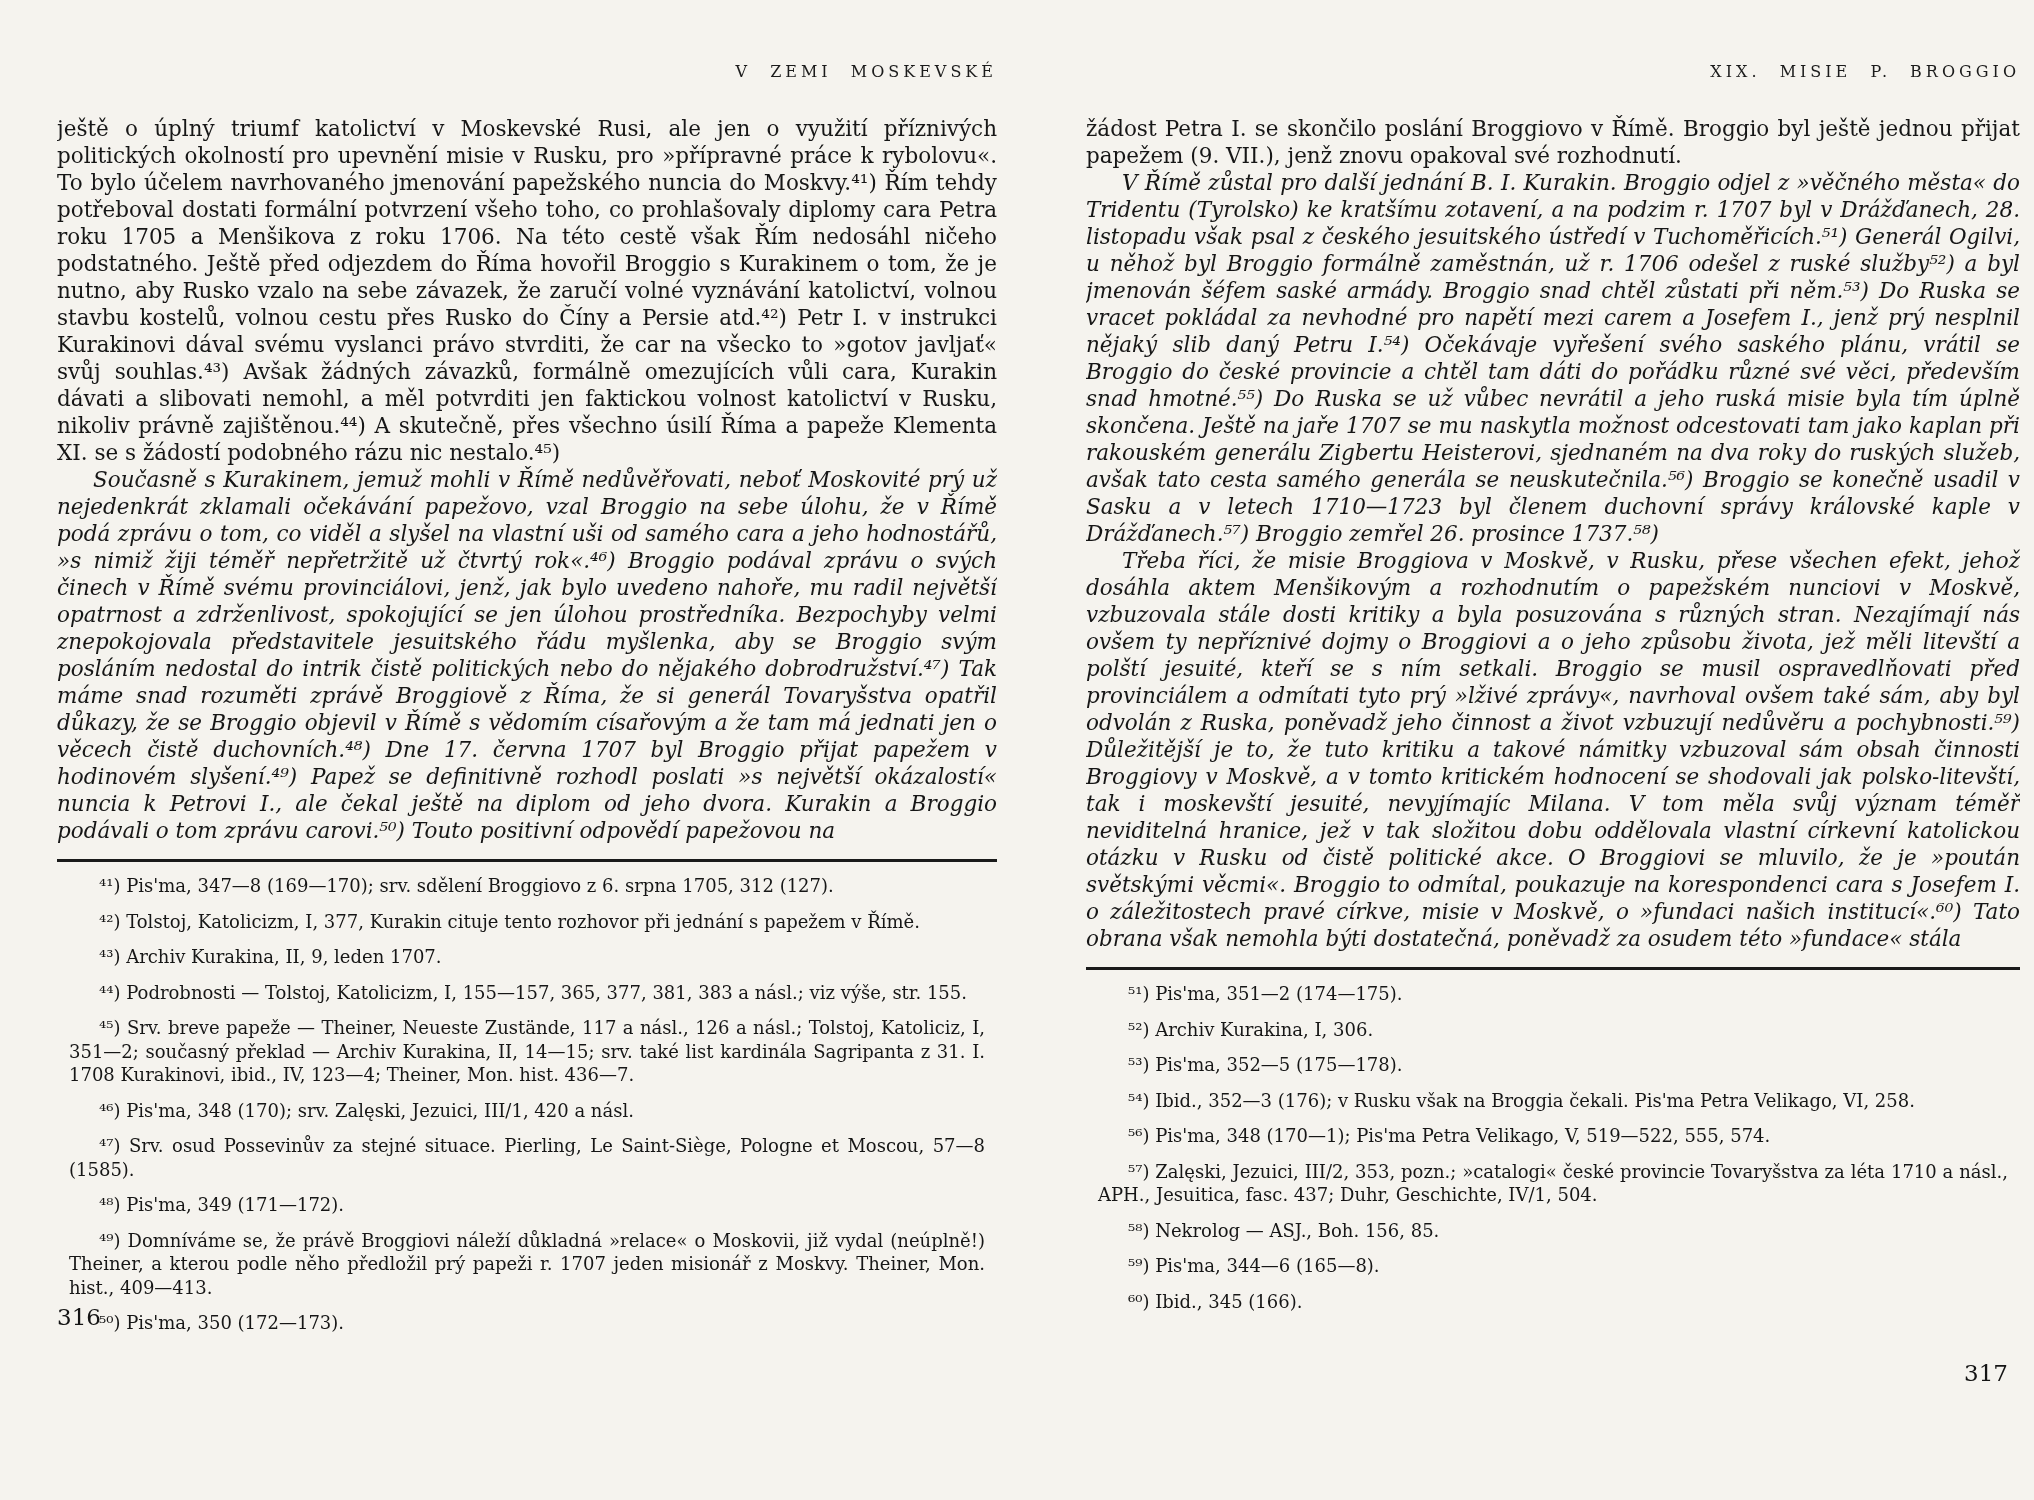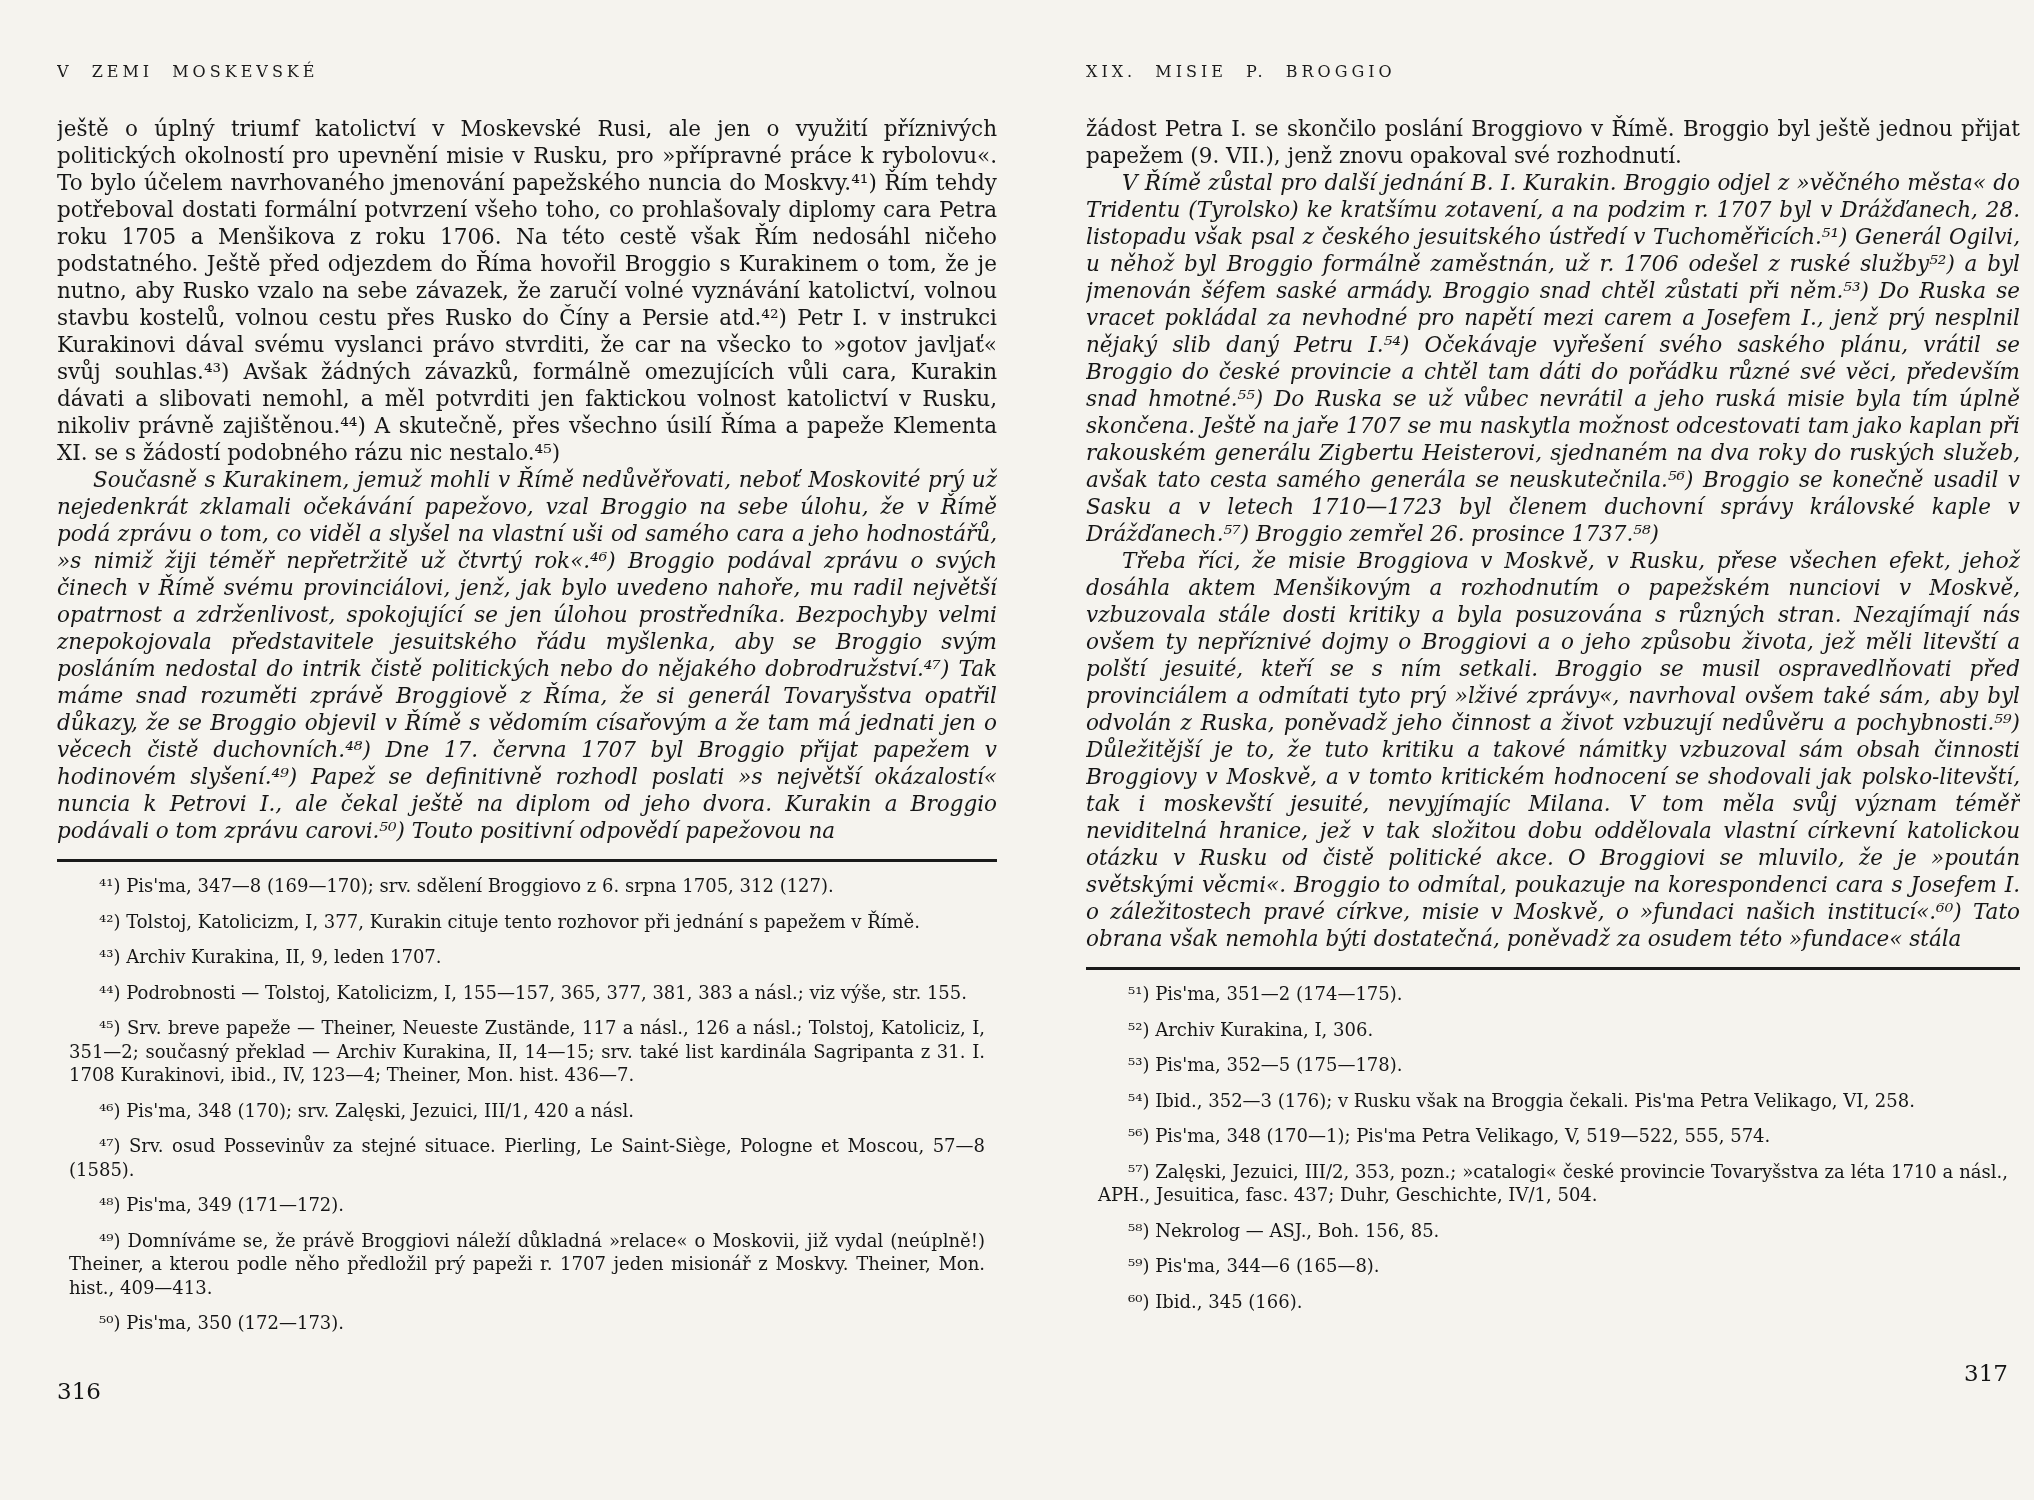--- a/index.html
+++ b/index.html
@@ -8,41 +8,41 @@
     background:#f5f3ee;
     position:relative;
     font-family:"DejaVu Serif","Liberation Serif",serif;
     color:#161616;
     overflow:hidden;
   }
   .page { position:absolute; top:56px; height:1410px; overflow:hidden; }
   .page-left  { left:57px;  width:940px; }
   .page-right { left:1086px; width:934px; }
   .running-header {
-    text-align:left;
+    text-align:right;
     font-size:16px;
     letter-spacing:4px;
     word-spacing:10px;
     color:#1b1b1b;
     margin:6px 0 34px 0;
     white-space:nowrap;
   }
   .body-text { font-size:21.5px; line-height:27px; text-align:justify; }
   .para { margin:0; }
   .para.indent { text-indent:36px;font-style:italic; }
   .footnote-rule {
     border:none;
     border-top:3px solid #1a1a1a;
     margin:15px 0 11px 0;
     width:100%;
   }
   .footnotes { font-size:18px; line-height:23.5px; text-align:justify; }
   .footnote { margin:12px; text-indent:30px; }
   .pageno { position:absolute; font-size:23px; color:#141414; }
-  .pageno-left  { left:57px;  top:1378px; }
+  .pageno-left  { left:57px;  top:1304px; }
   .pageno-right { left:1964px; top:1360px; }
 </style>
 </head>
 <body>
 
 <div class="spread">
 
   <section class="page page-left">
     <header class="running-header">V ZEMI MOSKEVSKÉ</header>
     <div class="body-text">

